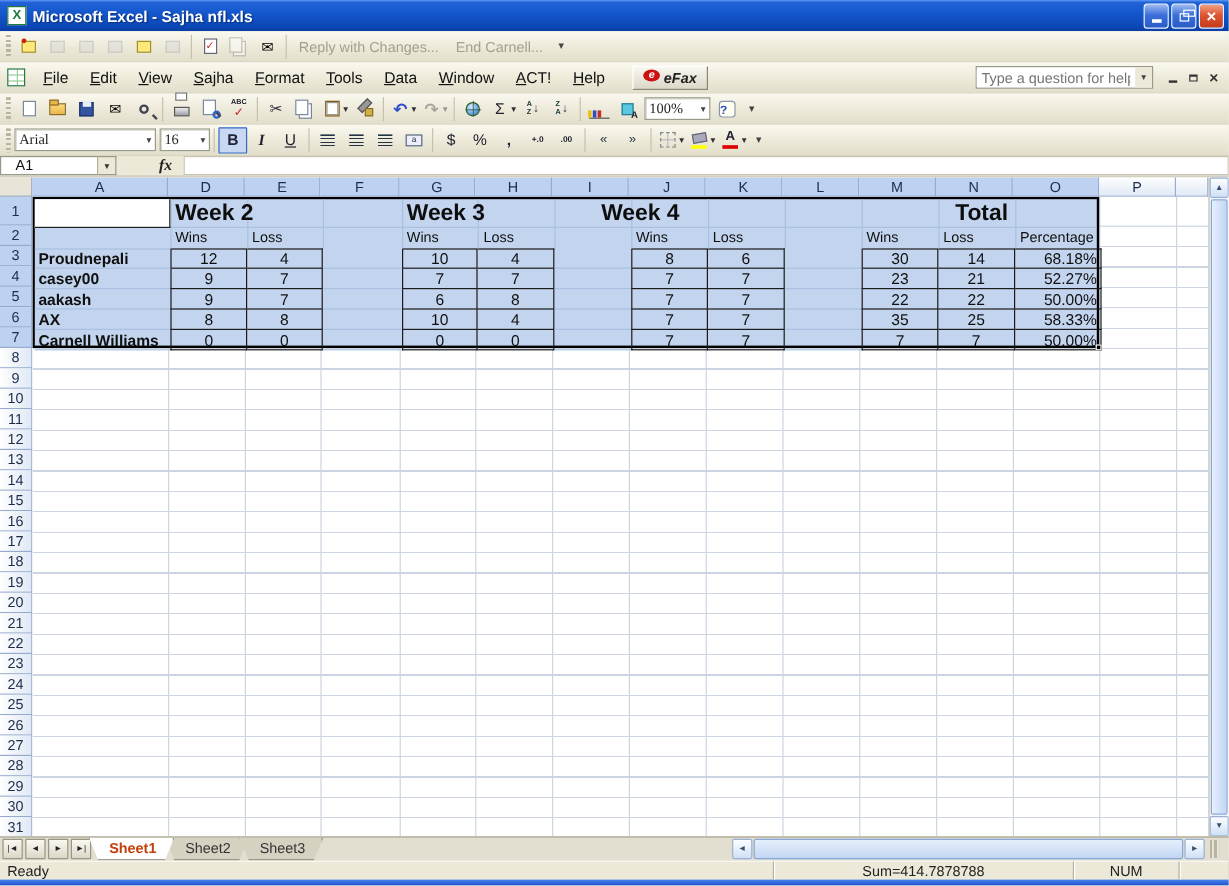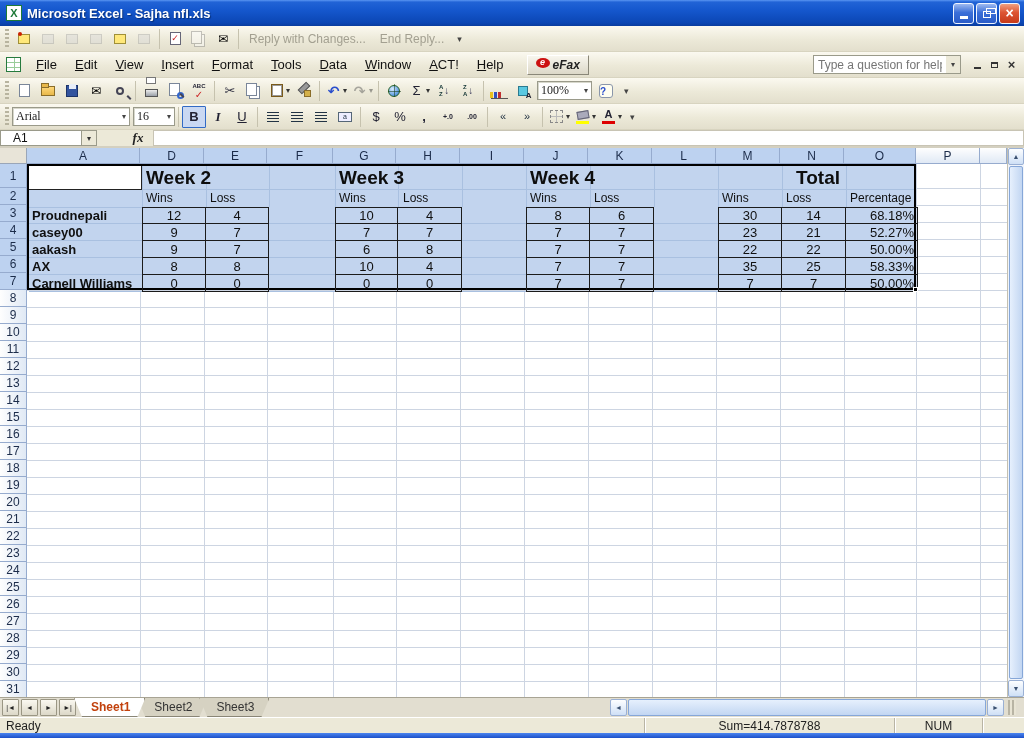--- a/index.html
+++ b/index.html
@@ -220,30 +220,30 @@
       </span>
     </span>
   <span class="tbtn dis">
       <span class="i ic-copy"></span>
     </span>
   <span class="tbtn">
       <span class="i">✉</span>
     </span>
   <span class="tsep"></span>
   <span class="graylabel">Reply with Changes...</span>
-  <span class="graylabel">End Reply...</span>
+  <span class="graylabel">End Carnell...</span>
   <span class="tb-more">▾</span>
 </div>
 
 <div class="menubar">
   <span class="ws-icon"></span>
   <span class="menu-item">File</span>
   <span class="menu-item">Edit</span>
   <span class="menu-item">View</span>
-  <span class="menu-item">Insert</span>
+  <span class="menu-item">Sajha</span>
   <span class="menu-item">Format</span>
   <span class="menu-item">Tools</span>
   <span class="menu-item">Data</span>
   <span class="menu-item">Window</span>
   <span class="menu-item">ACT!</span>
   <span class="menu-item">Help</span>
   <span class="efax-btn">
     <span class="efax-icon"></span>
     <span class="efax-label">eFax</span>
   </span>
@@ -505,21 +505,21 @@
     </div>
     <div class="cells">
       <div class="vlines" style="background-image:linear-gradient(#cdd5e2,#cdd5e2),linear-gradient(#cdd5e2,#cdd5e2),linear-gradient(#cdd5e2,#cdd5e2),linear-gradient(#cdd5e2,#cdd5e2),linear-gradient(#cdd5e2,#cdd5e2),linear-gradient(#cdd5e2,#cdd5e2),linear-gradient(#cdd5e2,#cdd5e2),linear-gradient(#cdd5e2,#cdd5e2),linear-gradient(#cdd5e2,#cdd5e2),linear-gradient(#cdd5e2,#cdd5e2),linear-gradient(#cdd5e2,#cdd5e2),linear-gradient(#cdd5e2,#cdd5e2),linear-gradient(#cdd5e2,#cdd5e2),linear-gradient(#cdd5e2,#cdd5e2);background-size:1px 100%;background-repeat:no-repeat;background-position:113px 0,177px 0,240px 0,306px 0,369px 0,433px 0,497px 0,561px 0,625px 0,689px 0,753px 0,817px 0,889px 0,953px 0"></div>
       <div class="hlines"></div>
       <div class="selection">
         <div class="sel-lines" style="background-image:linear-gradient(#a9c0e0,#a9c0e0),linear-gradient(#a9c0e0,#a9c0e0),linear-gradient(#a9c0e0,#a9c0e0),linear-gradient(#a9c0e0,#a9c0e0),linear-gradient(#a9c0e0,#a9c0e0),linear-gradient(#a9c0e0,#a9c0e0),linear-gradient(#a9c0e0,#a9c0e0),linear-gradient(#a9c0e0,#a9c0e0),linear-gradient(#a9c0e0,#a9c0e0),linear-gradient(#a9c0e0,#a9c0e0),linear-gradient(#a9c0e0,#a9c0e0),linear-gradient(#a9c0e0,#a9c0e0);background-size:1px 100%;background-repeat:no-repeat;background-position:113px 0,177px 0,240px 0,306px 0,369px 0,433px 0,497px 0,561px 0,625px 0,689px 0,753px 0,817px 0"></div>
         <div class="selrow1">
           <span class="a1cell"></span>
           <span class="wk" style="left:117px">Week 2</span>
           <span class="wk" style="left:310px">Week 3</span>
-          <span class="wk" style="left:501px">Week 4</span>
+          <span class="wk" style="left:472px">Week 4</span>
           <span class="wk" style="left:689px;width:200px;text-align:center">Total</span>
         </div>
         <div class="selrow2">
           <span class="sl" style="left:117px">Wins</span>
           <span class="sl" style="left:181px">Loss</span>
           <span class="sl" style="left:310px">Wins</span>
           <span class="sl" style="left:374px">Loss</span>
           <span class="sl" style="left:501px">Wins</span>
           <span class="sl" style="left:565px">Loss</span>
           <span class="sl" style="left:693px">Wins</span>

